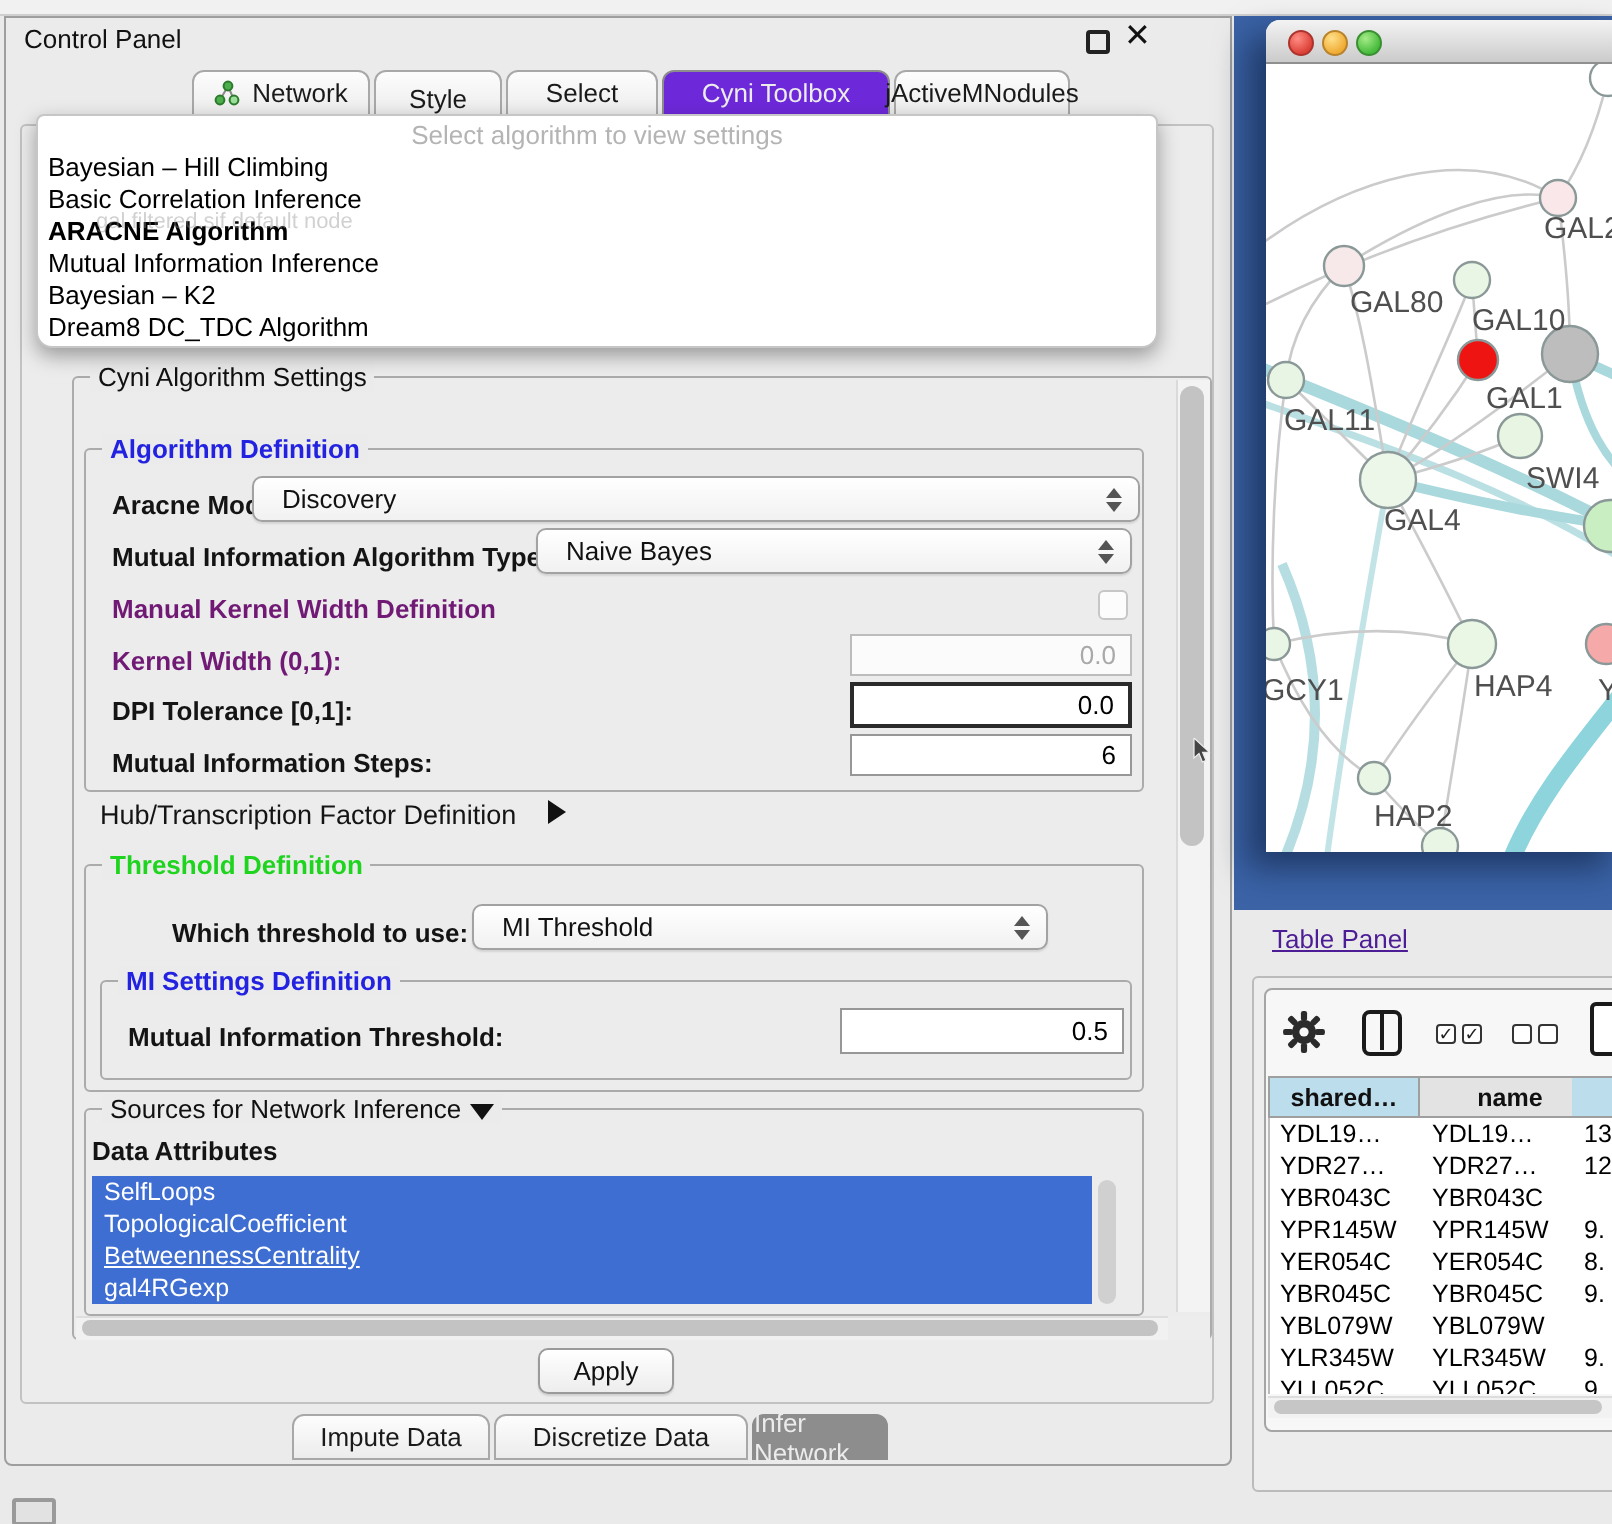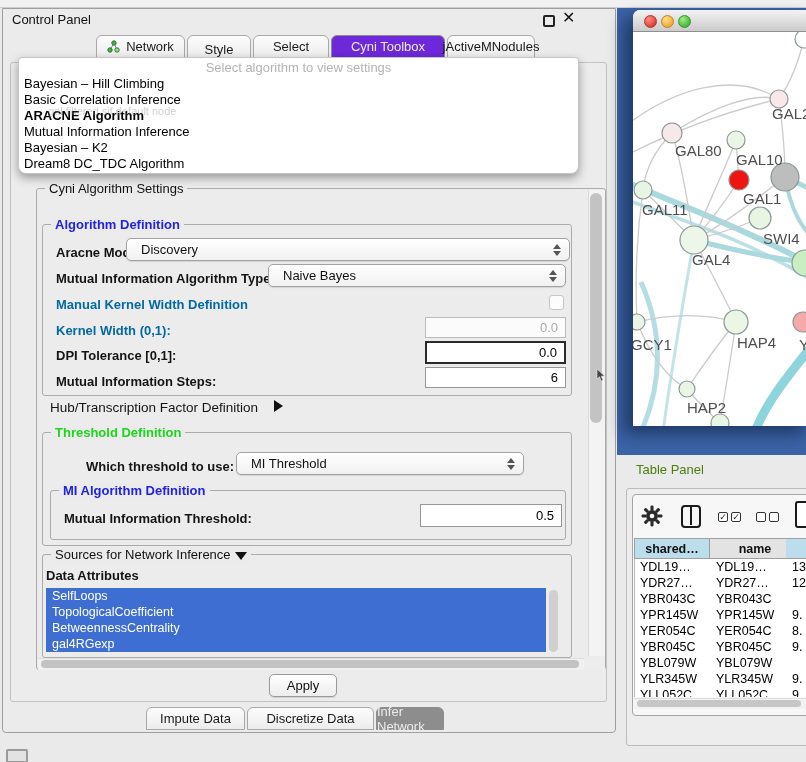--- a/index.html
+++ b/index.html
@@ -40,21 +40,21 @@
   .ghost { left:48px; top:105px; font-size:11px; color:#8d8d8d; opacity:.4; z-index:51; }
 
   
   .group { position:absolute; border:1px solid #ababab; border-radius:3px; }
   .gtitle { position:absolute; top:-8px; left:8px; background:#ebebeb; padding:0 4px; font-size:13px; font-weight:bold; }
   .t-blue { color:#2222e0; }
   .t-green { color:#1fd41f; }
   .t-black { color:#111; }
 
   .lbl { position:absolute; font-size:13px; font-weight:bold; color:#141414; white-space:nowrap; }
-  .lbl.dis { color:#0369a1; }
+  .lbl.dis { color:#701a75; }
 
   .combo { position:absolute; height:23px; border:1px solid #a2a2a2; border-radius:5px;
     background:linear-gradient(#ffffff,#f1f1f1); font-size:13px; color:#111;
     display:flex; align-items:center; padding:0 24px 0 14px; box-shadow:0 1px 1px rgba(0,0,0,.1); }
   .arrows { position:absolute; right:8px; top:5px; display:flex; flex-direction:column; gap:2px; }
   .tri-u { width:0; height:0; border-left:4px solid transparent; border-right:4px solid transparent; border-bottom:5px solid #555; }
   .tri-d { width:0; height:0; border-left:4px solid transparent; border-right:4px solid transparent; border-top:5px solid #555; }
 
   .tinput { position:absolute; background:#fff; border:1px solid #979797; font-size:13px; color:#000;
     display:flex; align-items:center; justify-content:flex-end; padding:0 7px; }
@@ -87,21 +87,21 @@
     box-shadow:-9px 8px 16px rgba(10,24,52,.55); background:#fff; }
   .net-titlebar { left:0; top:0; width:100%; height:22px; border-radius:7px 0 0 0;
     background:linear-gradient(#f3f3f3,#cbcbcb); border-bottom:1px solid #8f8f8f; }
   .light { position:absolute; top:4.5px; width:13px; height:13px; border-radius:50%; }
   .light.red { left:11px; background:radial-gradient(circle at 35% 30%, #ff8d84, #dd4238 70%); border:1px solid #ad342e; }
   .light.yellow { left:28px; background:radial-gradient(circle at 35% 30%, #ffe08a, #f0ac35 70%); border:1px solid #b8832a; }
   .light.green { left:45px; background:radial-gradient(circle at 35% 30%, #a5eb87, #47bb3c 70%); border:1px solid #3a8f31; }
   .net-content { left:0; top:22px; width:180px; height:394px; background:#fff; overflow:hidden; }
 
   
-  .tp-title { left:636px; top:462px; font-size:13px; color:#4d7c0f; }
+  .tp-title { left:636px; top:462px; font-size:13px; color:#4c1d95;text-decoration:underline; }
   .tp-dock { left:626px; top:488px; width:190px; height:258px; background:#ededed; border:1px solid #bbb; border-radius:3px; }
   .tp-win { left:632px; top:494px; width:184px; height:222px; background:#f7f7f7; border:1px solid #a5a5a5; border-radius:4px; }
   .colview-icon { left:681px; top:505px; width:20px; height:23px; border:2.5px solid #1a1a1a; border-radius:4px; }
   .colview-icon::after { content:""; position:absolute; left:6.5px; top:0; width:2.5px; height:18px; background:#1a1a1a; }
   .cb { width:10px; height:10px; border:1.5px solid #333; border-radius:2px; display:inline-block;
     font-size:9px; line-height:8px; text-align:center; color:#222; background:#fff; }
   .doc-icon { left:795px; top:501px; width:18px; height:27px; border:2.5px solid #1a1a1a; border-radius:3px; background:#fff; }
 
   .tbl { left:634px; top:538px; width:172px; }
   .th { position:absolute; top:0; height:21px; border:1px solid #9f9f9f; font-size:12.5px; color:#111;
@@ -205,33 +205,33 @@
 </div>
 <div class="abs lbl" style="left:86px;top:459px;">Which threshold to use:</div>
 <div class="abs combo" style="left:236px;top:452px;width:288px;">
   <span>MI Threshold</span>
   <span class="arrows">
       <span class="tri-u"></span>
       <span class="tri-d"></span>
     </span>
 </div>
 <div class="abs group" style="left:50px;top:490px;width:516px;height:50px;">
-  <span class="gtitle t-blue">MI Algorithm Definition</span>
+  <span class="gtitle t-blue">MI Settings Definition</span>
 </div>
 <div class="abs lbl" style="left:64px;top:511px;">Mutual Information Threshold:</div>
 <div class="abs tinput" style="left:420px;top:504px;width:142px;height:23px;">0.5</div>
 
 <div class="abs group" style="left:42px;top:554px;width:530px;height:104px;">
   <span class="gtitle t-black" style="font-weight:normal;white-space:nowrap;"><span>Sources for Network Inference</span><span class="tri-down-b"></span></span>
 </div>
 <div class="abs lbl" style="left:46px;top:568px;">Data Attributes</div>
 <div class="abs" style="left:46px;top:588px;width:512px;height:66px;">
     <div class="attr-item" style="top: 0px;">SelfLoops</div>
     <div class="attr-item" style="top: 16px;">TopologicalCoefficient</div>
-    <div class="attr-item" style="top: 32px;">BetweennessCentrality</div>
+    <div class="attr-item" style="top: 32px; text-decoration: underline;">BetweennessCentrality</div>
     <div class="attr-item" style="top: 48px;">gal4RGexp</div>
   </div>
 <div class="abs" style="left:549px;top:590px;width:9px;height:62px;background:#d0d0d0;border-radius:5px;"></div>
 
 <div class="abs vscroll-track"></div>
 <div class="abs vscroll-thumb"></div>
 <div class="abs hscroll-track"></div>
 <div class="abs hscroll-thumb"></div>
 <div class="abs scroll-corner"></div>
 

